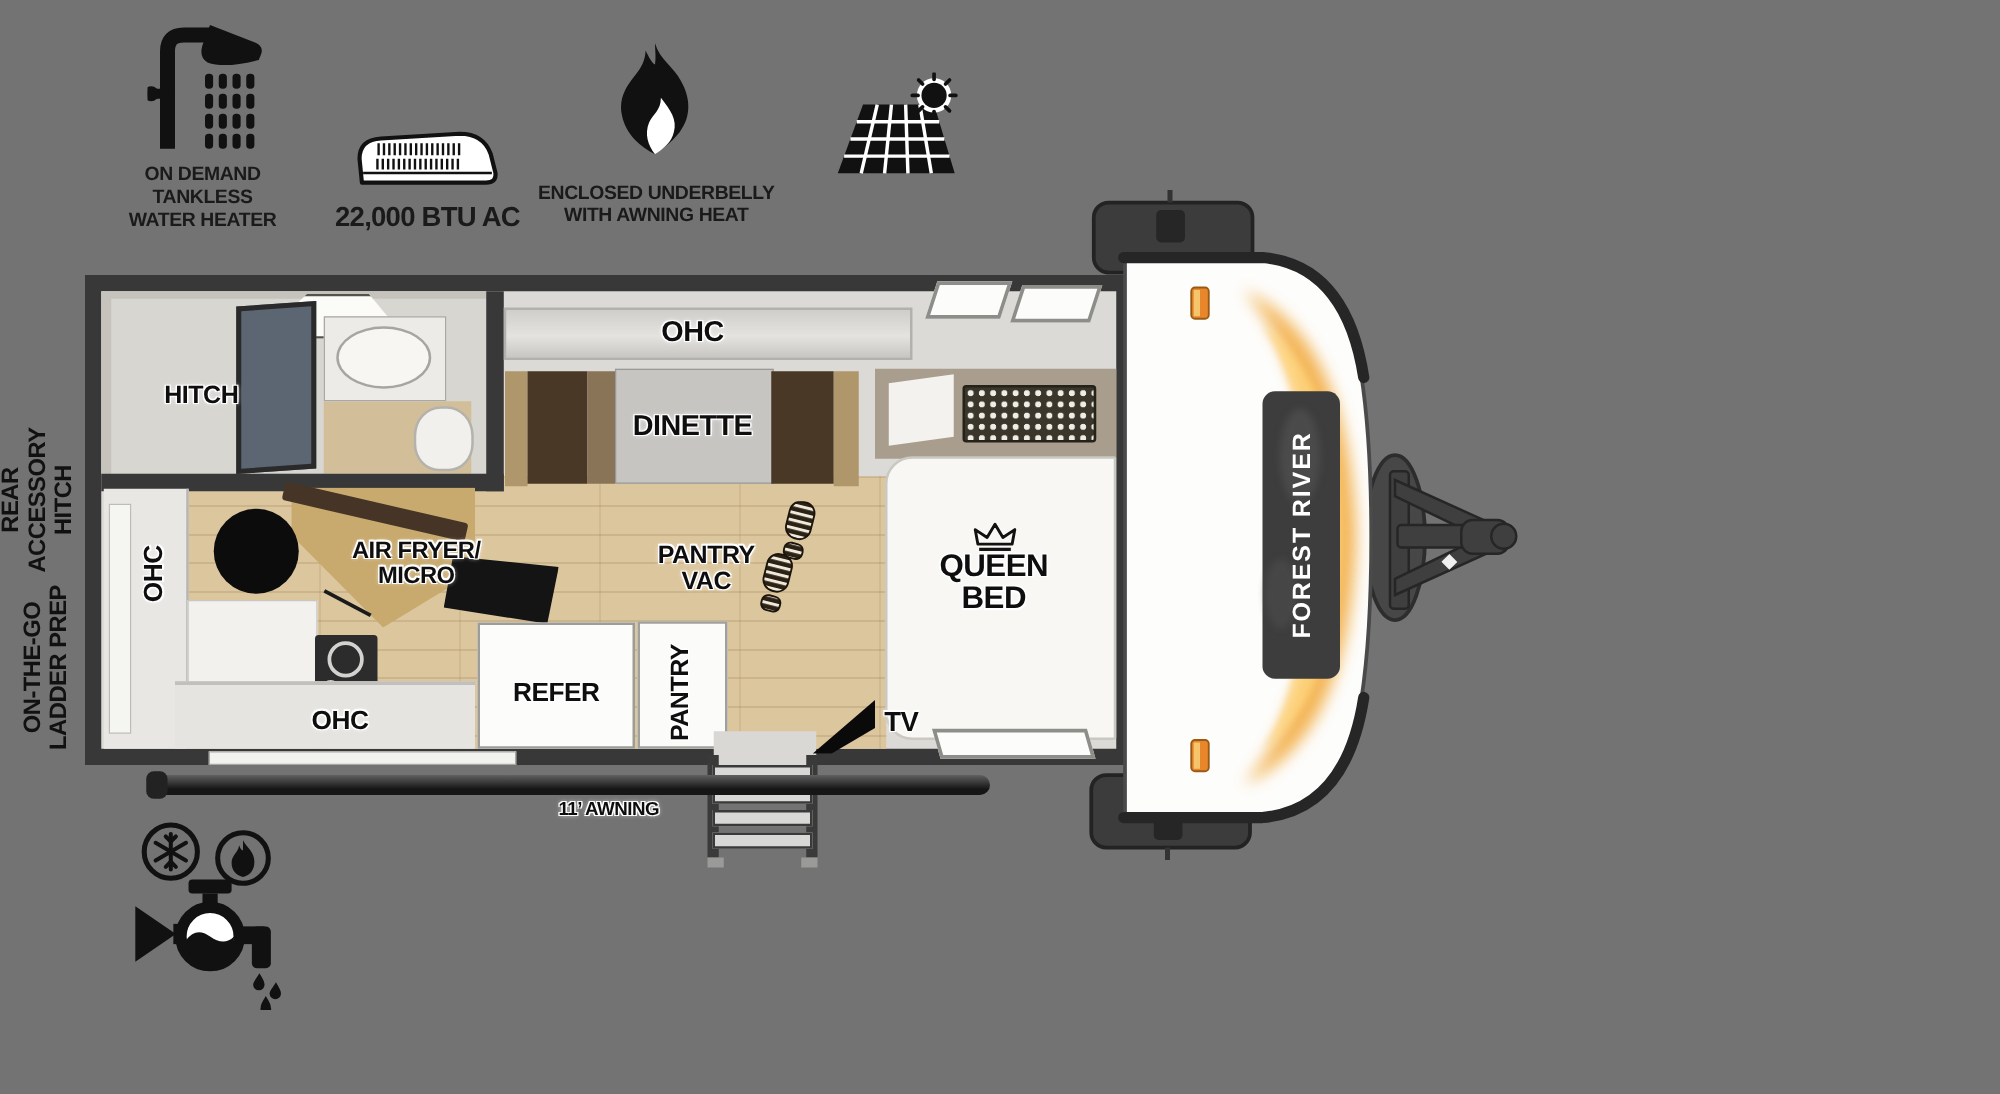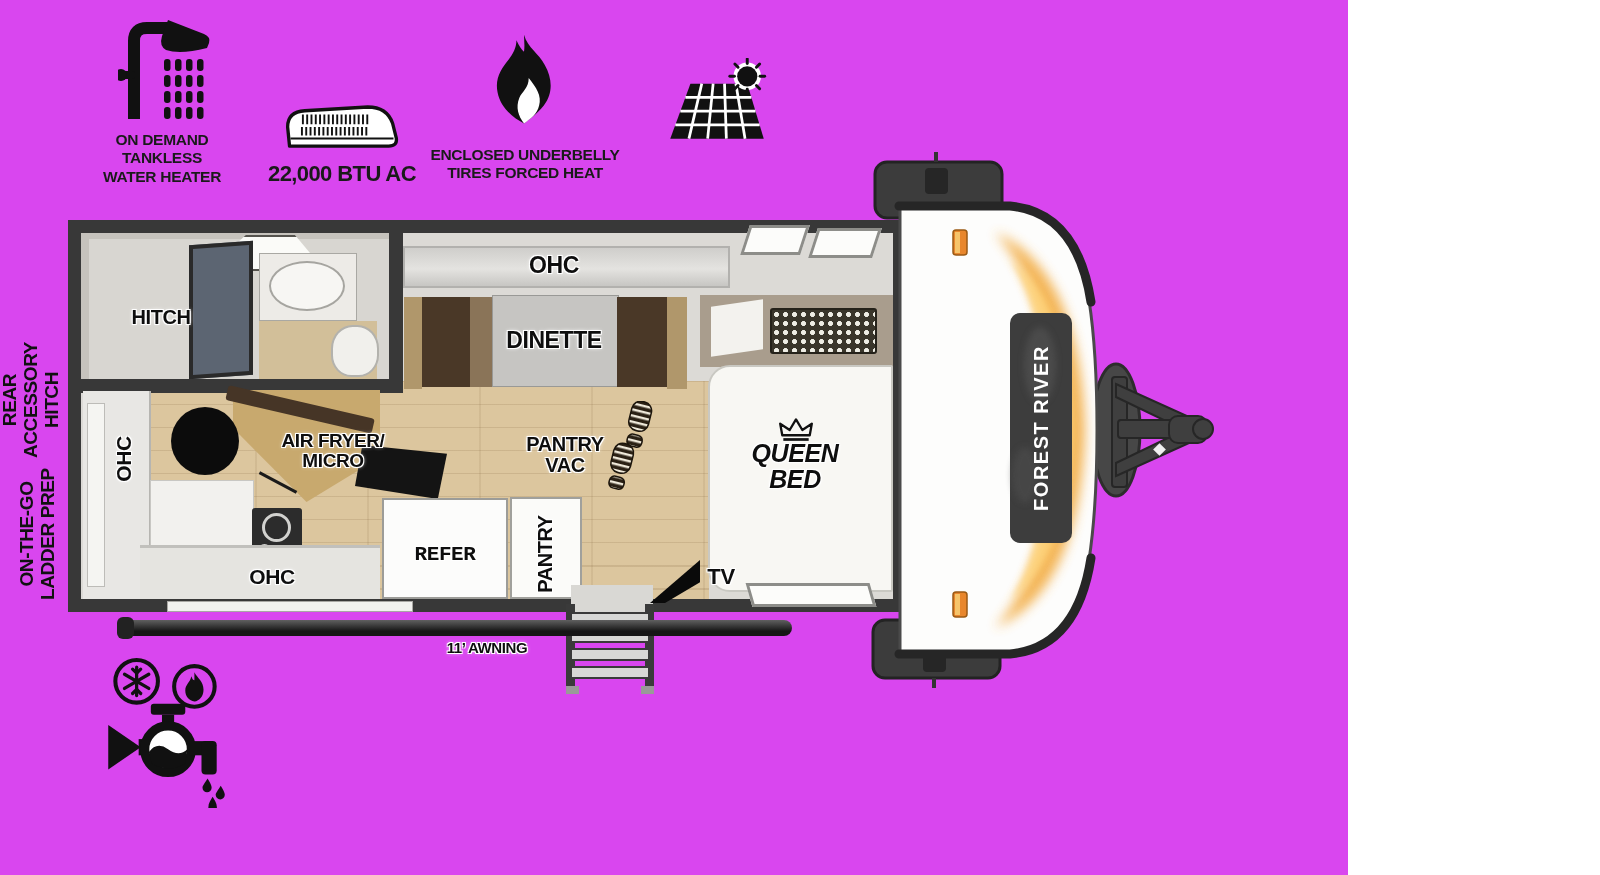--- a/index.html
+++ b/index.html
@@ -1,16 +1,16 @@
 <!DOCTYPE html>
 <html><head>
 <meta charset="utf-8">
 <style>
   html,body{margin:0;padding:0;background:#fff;}
-  .stage{position:relative;width:1348px;height:875px;background:#d946ef;overflow:hidden;
+  .stage{position:relative;width:1600px;height:875px;background:#737373;overflow:hidden;
          font-family:"Liberation Sans",sans-serif;color:#141414;}
   .abs{position:absolute;}
   
   .cap{position:absolute;transform:translateX(-50%);text-align:center;font-weight:700;
        white-space:pre-line;line-height:1.18;letter-spacing:-0.3px;color:#1a1a1a;}
   
   .fl{position:absolute;transform:translate(-50%,-50%);font-weight:700;color:#0e0e0e;
       text-align:center;white-space:pre-line;line-height:1.05;letter-spacing:-0.4px;z-index:7;
       text-shadow:-1px -1px 0 #fff,1px -1px 0 #fff,-1px 1px 0 #fff,1px 1px 0 #fff,0 0 4px #fff;}
   .fl.rot-ccw{transform:translate(-50%,-50%) rotate(-90deg);}
@@ -67,21 +67,21 @@
     <path d="M24,11 V21 M28.5,11 V21 M33,11 V21 M37.5,11 V21 M42,11 V21 M46.5,11 V21 M51,11 V21 M55.5,11 V21 M60,11 V21 M64.5,11 V21 M69,11 V21 M73.5,11 V21 M78,11 V21 M82.5,11 V21 M87,11 V21 M91.5,11 V21" stroke="#111" stroke-width="2"></path>
     <path d="M23,24 V33 M27.5,24 V33 M32,24 V33 M36.5,24 V33 M41,24 V33 M45.5,24 V33 M50,24 V33 M54.5,24 V33 M59,24 V33 M63.5,24 V33 M68,24 V33 M72.5,24 V33 M77,24 V33 M81.5,24 V33 M86,24 V33 M90.5,24 V33" stroke="#111" stroke-width="2"></path>
   </svg>
   <div class="cap" style="left:342px;top:161px;font-size:22px;letter-spacing:-0.6px;">22,000 BTU AC</div>
 
   <svg class="abs" style="left:490px;top:28px;" width="68" height="104" viewBox="0 0 72 100">
     <path d="M36,2 C40,16 52,22 58,34 C66,48 67,64 57,77 C49,87 42,91 36,96 C24,90 11,79 8,63 C5,48 12,38 20,28 C24,23 28,16 28,8 C31,14 33,18 36,20 C37,13 36,8 36,2 Z" fill="#111"></path>
     <path d="M36,96 C30,88 27,79 31,69 C34,62 41,59 41,48 C49,58 55,67 52,77 C50,86 43,91 36,96 Z" fill="#fff"></path>
   </svg>
   <div class="cap" style="left:525px;top:146px;font-size:15.5px;">ENCLOSED UNDERBELLY
-TIRES FORCED HEAT</div>
+WITH AWNING HEAT</div>
 
   <svg class="abs" style="left:664px;top:58px;" width="106" height="88" viewBox="0 0 110 96">
     <polygon points="26,28 88,28 106,88 4,88" fill="#111"></polygon>
     <g stroke="#fff" stroke-width="3">
       <line x1="38.4" y1="28" x2="24.4" y2="88"></line>
         <line x1="50.8" y1="28" x2="44.8" y2="88"></line>
       <line x1="63.2" y1="28" x2="65.2" y2="88"></line>
         <line x1="75.6" y1="28" x2="85.6" y2="88"></line>
       <line x1="20.5" y1="43" x2="92.5" y2="43"></line>
         <line x1="15" y1="58" x2="97" y2="58"></line>
@@ -185,26 +185,26 @@
     <div class="i window" style="left:664px;top:-8px;width:60px;height:30px;transform:skewX(-18deg);"></div>
     <div class="i window" style="left:732px;top:-5px;width:64px;height:30px;transform:skewX(-18deg);"></div>
     <div class="i window" style="left:668px;top:350px;width:124px;height:24px;transform:skewX(16deg);"></div>
     <div class="i" style="left:86px;top:368px;width:244px;height:9px;background:#f2f2ef;border:1px solid #a9a8a4;z-index:4;"></div>
 
     <div class="fl" style="left:80px;top:84px;font-size:20px;">HITCH</div>
     <div class="fl" style="left:473px;top:32px;font-size:23px;">OHC</div>
     <div class="fl" style="left:473px;top:107px;font-size:23px;">DINETTE</div>
     <div class="fl" style="left:484px;top:222px;font-size:20px;">PANTRY
 VAC</div>
-    <div class="fl" style="left:714px;top:233px;font-size:25px;font-style:italic;">QUEEN BED</div>
+    <div class="fl" style="left:714px;top:233px;font-size:25px;">QUEEN BED</div>
     <div class="fl" style="left:252px;top:218px;font-size:19px;text-align:center;">AIR FRYER/
 MICRO</div>
     <div class="fl rot-ccw" style="left:43px;top:226px;font-size:21px;">OHC</div>
     <div class="fl" style="left:191px;top:344px;font-size:21px;">OHC</div>
-    <div class="fl" style="left:364px;top:322px;font-size:21px;font-family:Liberation Mono, monospace;">REFER</div>
+    <div class="fl" style="left:364px;top:322px;font-size:21px;">REFER</div>
     <div class="fl rot-ccw" style="left:464px;top:321px;font-size:20px;">PANTRY</div>
     <div class="fl" style="left:640px;top:344px;font-size:22px;">TV</div>
   </div>
 
   <svg class="abs" style="left:835px;top:140px;z-index:2;" width="390" height="560" viewBox="0 0 390 560">
     <defs>
       <filter id="b6" x="-40%" y="-40%" width="180%" height="180%">
           <feGaussianBlur stdDeviation="6"></feGaussianBlur>
         </filter>
       <filter id="b3" x="-40%" y="-40%" width="180%" height="180%">

